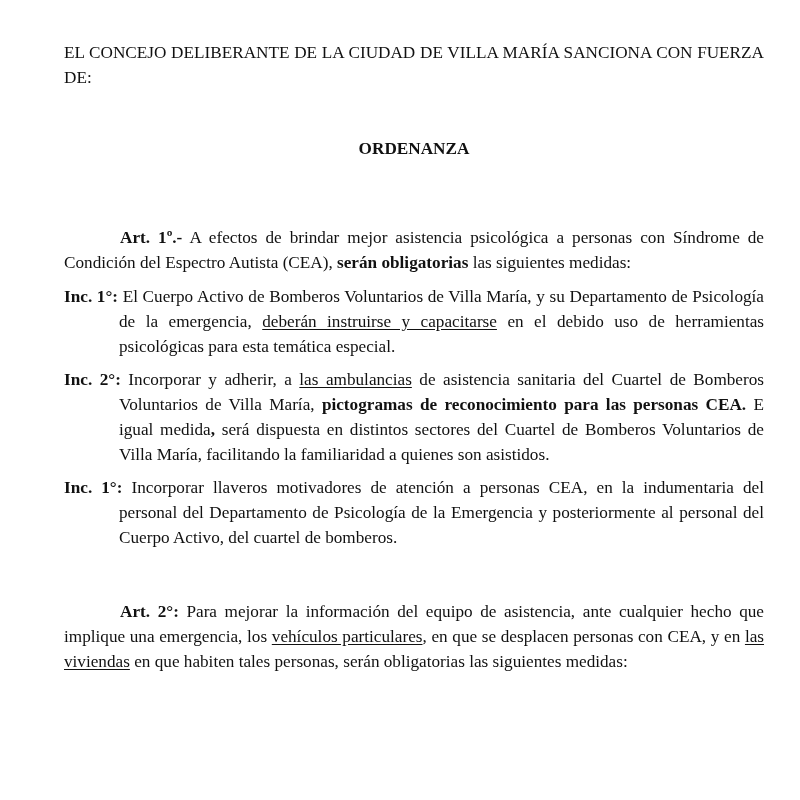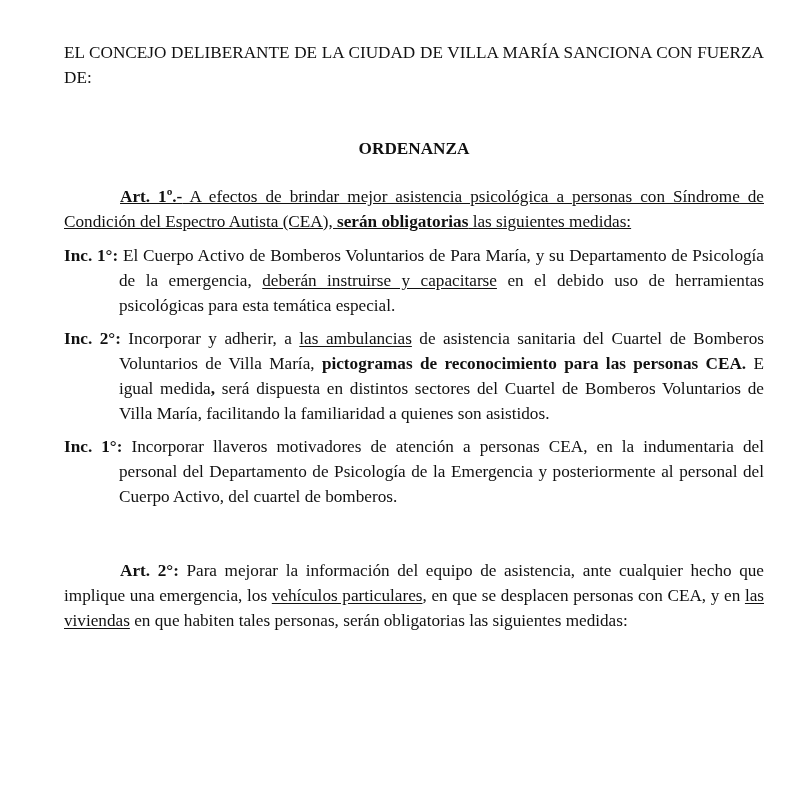--- a/index.html
+++ b/index.html
@@ -33,21 +33,21 @@
       margin-top: 46px;
       margin-bottom: 0;
     }
     .para {
       text-align: justify;
       margin: 0;
     }
     .article {
       text-indent: 56px;
     }
-    .art1 { margin-top: 23px; text-decoration: underline; }
+    .art1 { margin-top: 64px; }
     .inc {
       padding-left: 55px;
       text-indent: -55px;
       margin-top: 8px;
     }
     .inc1 { margin-top: 9px; }
     .art2 { margin-top: 49px; }
     b { font-weight: bold; }
     u { text-decoration: underline; text-underline-offset: 2px; }
   </style>
@@ -55,21 +55,21 @@
 <body>
 
 <div class="page">
 
   <p class="para header">EL CONCEJO DELIBERANTE DE LA CIUDAD DE VILLA MARÍA SANCIONA CON FUERZA DE:</p>
 
   <p class="title">ORDENANZA</p>
 
   <p class="para article art1"><b>Art. 1º.-</b><span> A efectos de brindar mejor asistencia psicológica a personas con Síndrome de Condición del Espectro Autista (CEA), </span><b>serán obligatorias</b><span> las siguientes medidas:</span></p>
 
-  <p class="para inc inc1"><b>Inc. 1°:</b><span> El Cuerpo Activo de Bomberos Voluntarios de Para María, y su Departamento de Psicología de la emergencia, </span><u>deberán instruirse y capacitarse</u><span> en el debido uso de herramientas psicológicas para esta temática especial.</span></p>
+  <p class="para inc inc1"><b>Inc. 1°:</b><span> El Cuerpo Activo de Bomberos Voluntarios de Villa María, y su Departamento de Psicología de la emergencia, </span><u>deberán instruirse y capacitarse</u><span> en el debido uso de herramientas psicológicas para esta temática especial.</span></p>
 
   <p class="para inc"><b>Inc. 2°:</b><span> Incorporar y adherir, a </span><u>las ambulancias</u><span> de asistencia sanitaria del Cuartel de Bomberos Voluntarios de Villa María, </span><b>pictogramas de reconocimiento para las personas CEA.</b><span> E igual medida</span><b>,</b><span> será dispuesta en distintos sectores del Cuartel de Bomberos Voluntarios de Villa María, facilitando la familiaridad a quienes son asistidos.</span></p>
 
 
   <p class="para inc"><b>Inc. 1°:</b><span> Incorporar llaveros motivadores de atención a personas CEA, en la indumentaria del personal del Departamento de Psicología de la Emergencia y posteriormente al personal del Cuerpo Activo, del cuartel de bomberos.</span></p>
 
   <p class="para article art2"><b>Art. 2°:</b><span> Para mejorar la información del equipo de asistencia, ante cualquier hecho que implique una emergencia, los </span><u>vehículos particulares</u><span>, en que se desplacen personas con CEA, y en </span><u>las viviendas</u><span> en que habiten tales personas, serán obligatorias las siguientes medidas:</span></p>
 
 </div>
 

